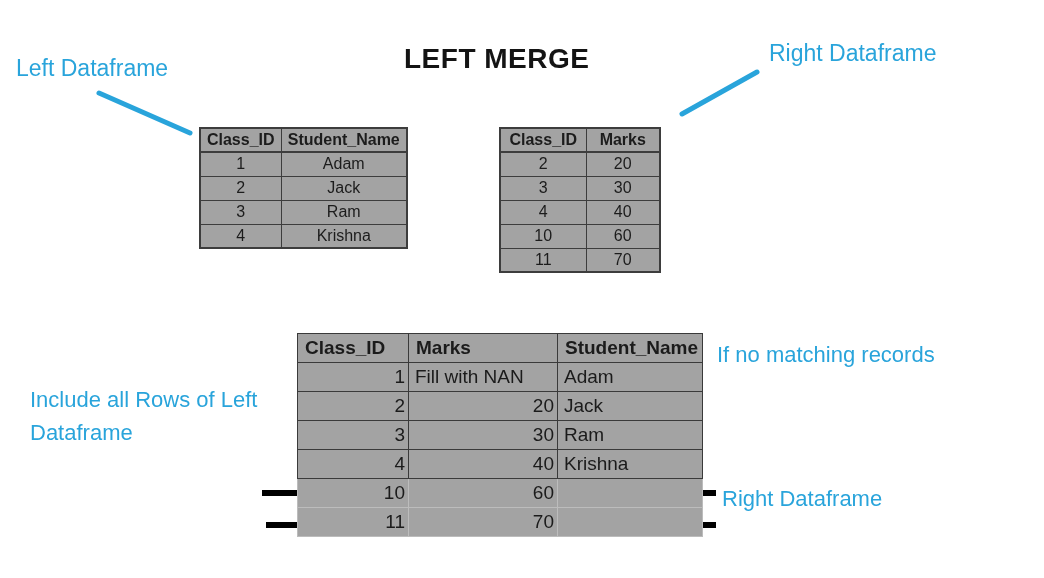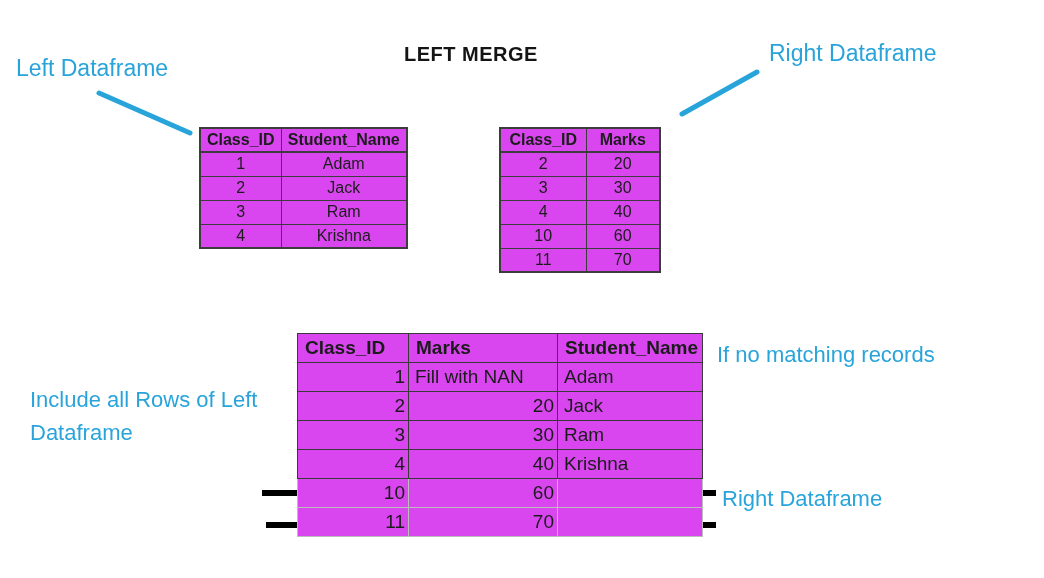--- a/index.html
+++ b/index.html
@@ -3,36 +3,36 @@
 <meta charset="utf-8">
 <style>
   html,body { margin:0; padding:0; background:#ffffff; }
   .canvas {
     position:relative; width:1044px; height:578px; background:#fff;
     font-family:"Liberation Sans","DejaVu Sans",sans-serif; overflow:hidden;
     color:#1c1c1c;
   }
   .title {
     position:absolute; left:404px; top:43px;
-    font-size:20px; font-weight:bold; color:#141414; letter-spacing:0.5px;
+    font-size:28px; font-weight:bold; color:#141414; letter-spacing:0.5px;
   }
   .cyan { color:var(--accent,#29a4db); }
   .label { position:absolute; font-size:23px; }
   .left-df-label  { left:16px;  top:55px; }
   .right-df-label { left:769px; top:40px; }
   .note { position:absolute; font-size:22px; line-height:33px; white-space:nowrap; }
   .include-note { left:30px;  top:383px; }
   .nan-note     { left:717px; top:338px; }
   .discard-note { left:722px; top:482px; }
 
   svg.overlay { position:absolute; left:0; top:0; width:1044px; height:578px; pointer-events:none; }
   .cyan-line   { stroke:var(--accent,#29a4db); stroke-width:5; stroke-linecap:round; }
   .strike-line { stroke:var(--strike,#000000); stroke-width:6; stroke-linecap:butt; }
 
-  table { border-collapse:collapse; table-layout:fixed; position:absolute; background:#d946ef;padding-left:20px; }
+  table { border-collapse:collapse; table-layout:fixed; position:absolute; background:#a3a3a3;padding-left:20px; }
   td, th { overflow:hidden; white-space:nowrap; }
 
   
   .df-table { border:2px solid #3d3d3d; }
   .df-table th, .df-table td {
     border:1px solid #3d3d3d; text-align:center; vertical-align:middle;
     font-size:16px; color:#1c1c1c; padding:0 2px;
   }
   .df-table th { font-weight:bold; border-bottom:2px solid #3d3d3d; }
   .df-table tr { height:24px; }

